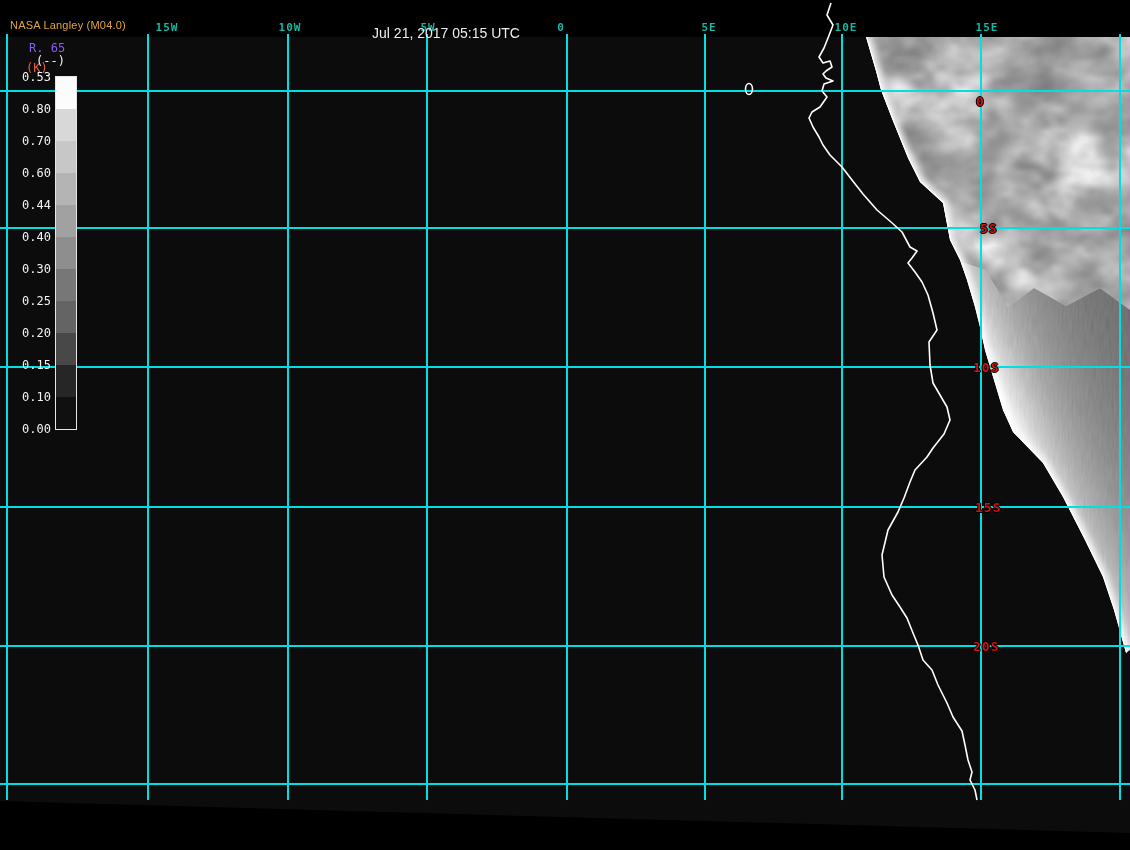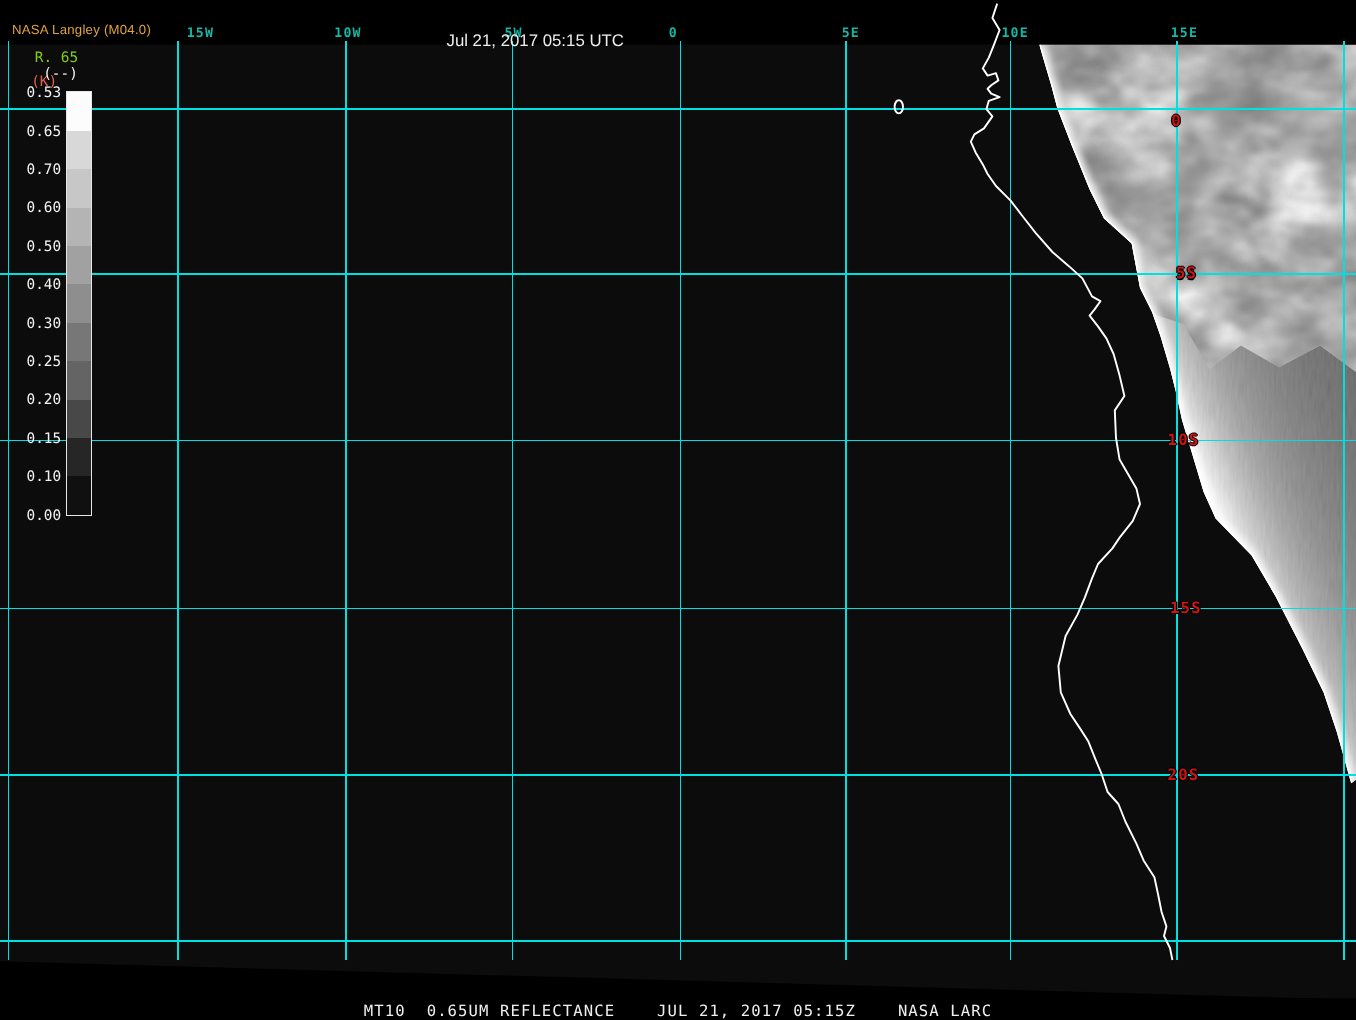--- a/index.html
+++ b/index.html
@@ -14,21 +14,21 @@
   .title  { left:319px; top:2px; width:300px; text-align:center; z-index:3;
             font-family:"Liberation Sans", sans-serif; font-size:15px; color:#ededed; }
   .tstamp { left:296px; top:25px; width:300px; text-align:center; z-index:3;
             font-family:"Liberation Sans", sans-serif; font-size:14px; color:#ededed; }
 
   .lon { top:21px; width:40px; text-align:center; font-size:11px; font-weight:bold;
          color:#14b8a6; letter-spacing:1px; z-index:2; }
   .lat { font-size:13px; font-weight:bold; color:#d01212; letter-spacing:1px; z-index:2;
          text-shadow:1px 0 #000,-1px 0 #000,0 1px #000,0 -1px #000; }
 
-  .cb-title { left:29px; top:41px; font-size:12px; color:#84cc16; }
+  .cb-title { left:29px; top:41px; font-size:12px; color:#8b5cf6; }
   .cb-units { left:36px; top:54px; font-size:12px; color:#f2f2f2; z-index:3; }
   .cb-units-alt { left:26px; top:61px; font-size:12px; color:#e0604a; z-index:2; }
   .cbtick { left:9px; width:42px; text-align:right; font-size:12px; color:#f2f2f2; }
 
   .footer { position:absolute; left:0; top:832px; width:1130px; height:18px;
             background:#000; z-index:4; text-align:center; }
   .footer span { font-size:13px; letter-spacing:0.9px; color:#efefef; white-space:pre;
                  line-height:17px; }
 </style>
 </head>
@@ -143,29 +143,26 @@
   <div class="txt lat" style="left:976px;top:94px">0</div>
   <div class="txt lat" style="left:980px;top:221px">5S</div>
   <div class="txt lat" style="left:973px;top:360px">10S</div>
   <div class="txt lat" style="left:975px;top:500px">15S</div>
   <div class="txt lat" style="left:973px;top:639px">20S</div>
 
   <div class="txt cb-units-alt">(K)</div>
   <div class="txt cb-title">R. 65</div>
   <div class="txt cb-units">(--)</div>
   <div class="txt cbtick" style="top:70px">0.53</div>
-  <div class="txt cbtick" style="top:102px">0.65</div>
+  <div class="txt cbtick" style="top:102px">0.80</div>
   <div class="txt cbtick" style="top:134px">0.70</div>
   <div class="txt cbtick" style="top:166px">0.60</div>
-  <div class="txt cbtick" style="top:198px">0.50</div>
+  <div class="txt cbtick" style="top:198px">0.44</div>
   <div class="txt cbtick" style="top:230px">0.40</div>
   <div class="txt cbtick" style="top:262px">0.30</div>
   <div class="txt cbtick" style="top:294px">0.25</div>
   <div class="txt cbtick" style="top:326px">0.20</div>
   <div class="txt cbtick" style="top:358px">0.15</div>
   <div class="txt cbtick" style="top:390px">0.10</div>
   <div class="txt cbtick" style="top:422px">0.00</div>
 
-  <div class="footer">
-    <span>MT10  0.65UM REFLECTANCE    JUL 21, 2017 05:15Z    NASA LARC</span>
-  </div>
 
 </div>
 
 </body></html>

